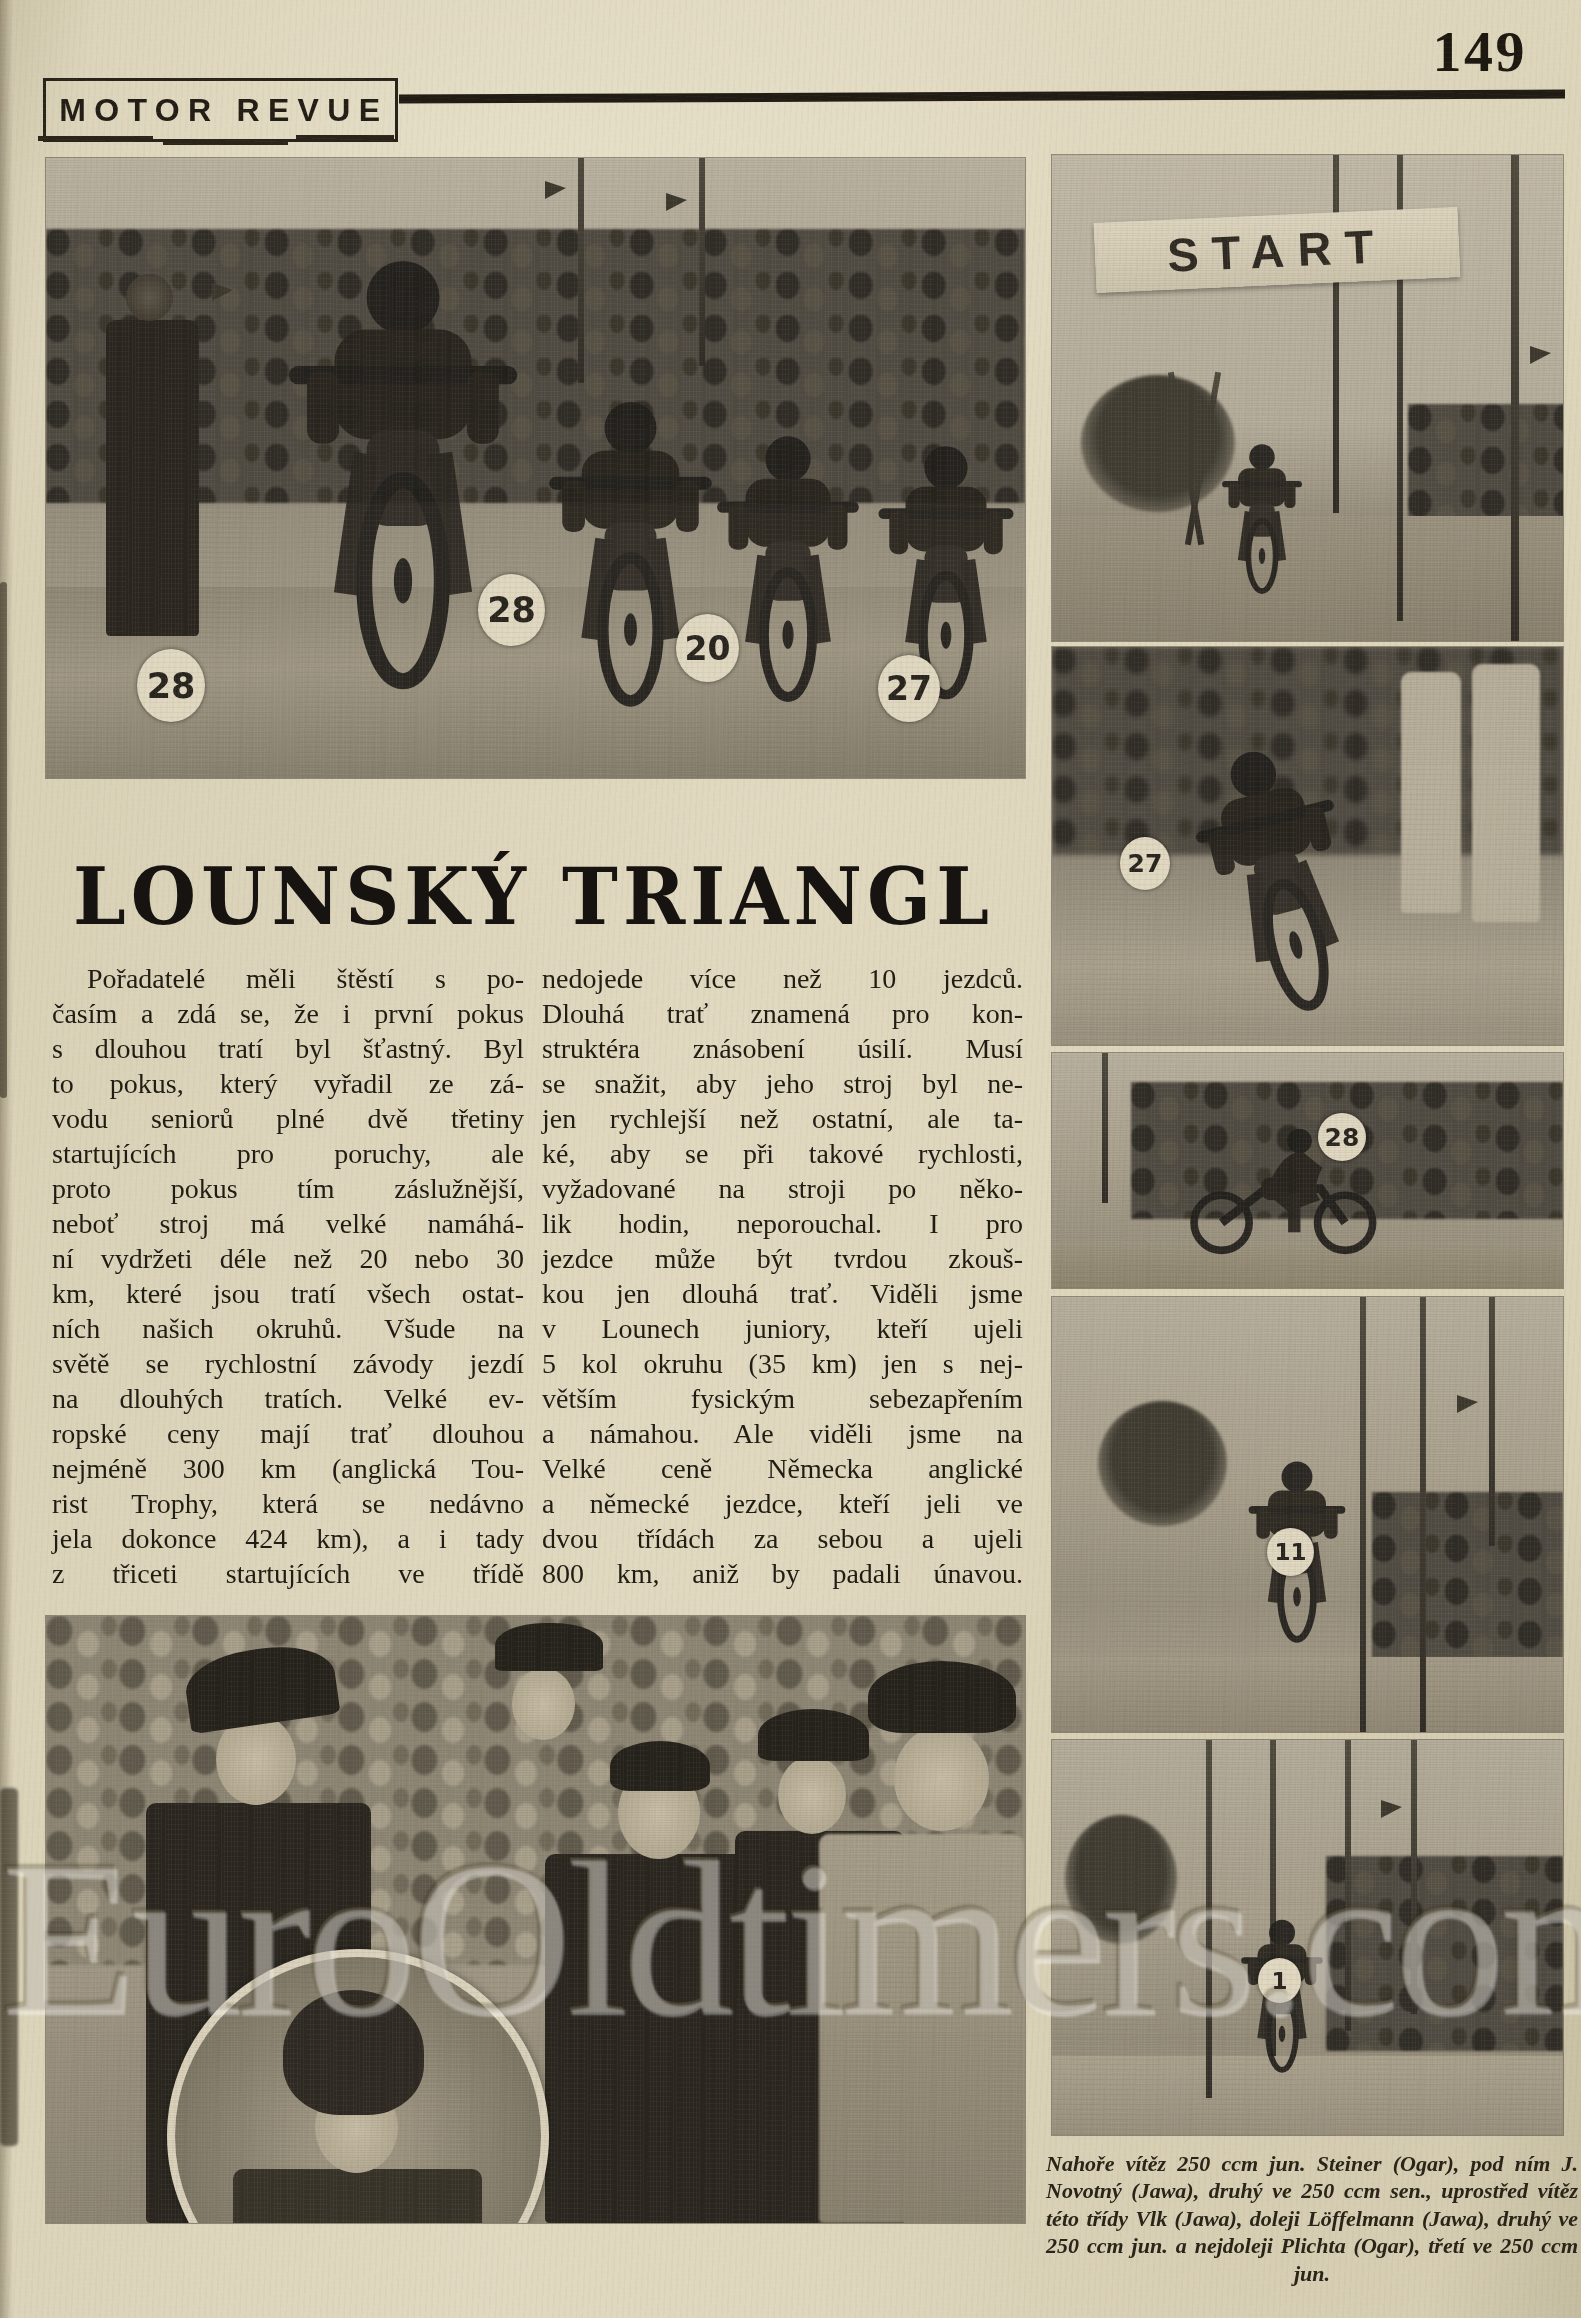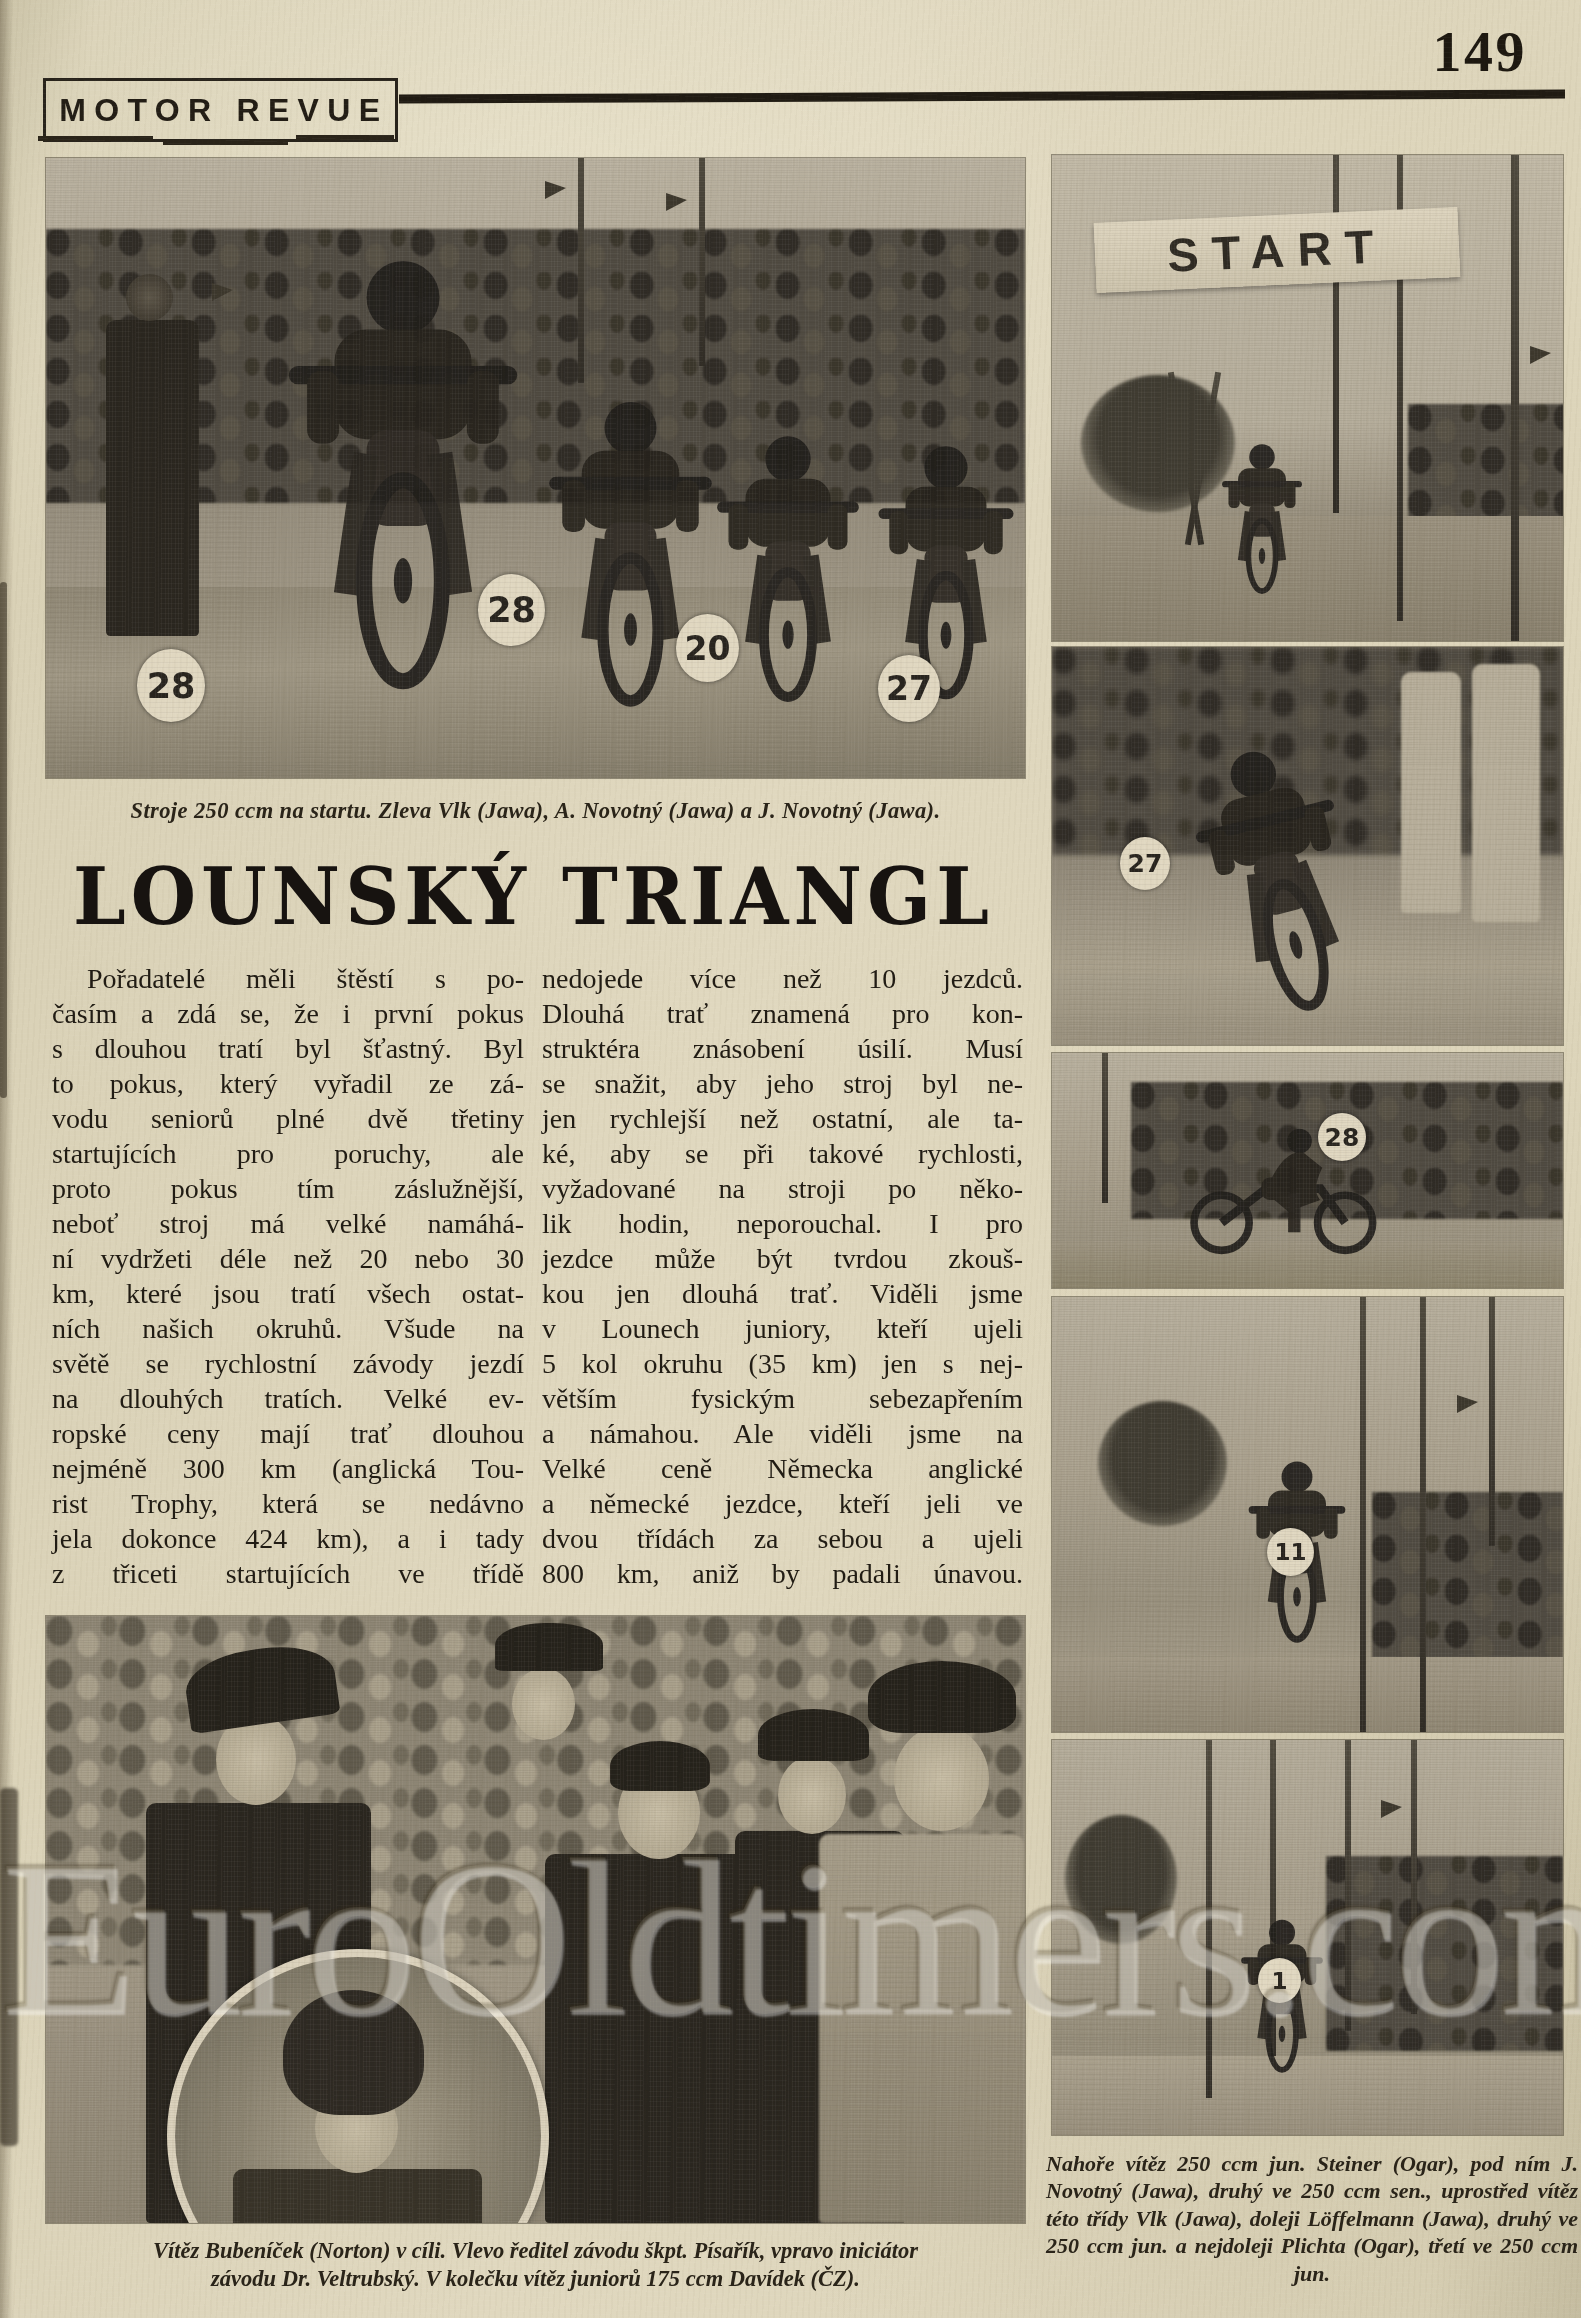--- a/index.html
+++ b/index.html
@@ -139,21 +139,20 @@
       </svg>
     <svg class="bike" style="left:819px;top:249px;width:162px;height:316px;" viewBox="0 0 195 380" width="162" height="316">
         <use href="#bikeF"></use>
       </svg>
     <div class="plate" style="left:91px;top:491px;width:68px;height:73px;font-size:35px;">28</div>
     <div class="plate" style="left:432px;top:416px;width:67px;height:72px;font-size:35px;">28</div>
     <div class="plate" style="left:630px;top:456px;width:63px;height:68px;font-size:33px;">20</div>
     <div class="plate" style="left:832px;top:497px;width:62px;height:67px;font-size:33px;">27</div>
   </div>
 
-  <div class="caption center" style="left:46px;top:798px;width:979px;font-size:22.5px;letter-spacing:0.4px;">Stroje 250 ccm na startu. Zleva Vlk (Jawa), A. Novotný (Jawa) a J. Novotný (Jawa).</div>
 
   <div class="headline" style="left:43px;top:850px;width:981px;">LOUNSKÝ TRIANGL</div>
 
   <div class="bodycol indent" style="left:52px;top:961px;width:472px;height:632px;">Pořadatelé měli štěstí s po-
 časím a zdá se, že i první pokus
 s dlouhou tratí byl šťastný. Byl
 to pokus, který vyřadil ze zá-
 vodu seniorů plné dvě třetiny
 startujících pro poruchy, ale
 proto pokus tím záslužnější,
@@ -203,22 +202,20 @@
     <div class="hat" style="left:822px;top:45px;width:148px;height:72px;border-radius:50% 50% 24% 24%;"></div>
     <div class="head" style="left:848px;top:110px;width:95px;height:105px;"></div>
     <div class="figure-blob light" style="left:773px;top:218px;width:205px;height:389px;background:linear-gradient(#a39b88,#857d6b);"></div>
     <div class="inset" style="left:121px;top:333px;width:366px;height:358px;">
       <div class="hat" style="left:108px;top:33px;width:141px;height:125px;border-radius:50% 50% 40% 40%;background:#2b2720;"></div>
       <div class="head" style="left:140px;top:125px;width:83px;height:91px;"></div>
       <div class="figure-blob" style="left:58px;top:212px;width:249px;height:150px;background:#353025;"></div>
     </div>
   </div>
 
-  <div class="caption center" style="left:46px;top:2237px;width:979px;font-size:22.5px;line-height:28px;white-space:pre-line;">Vítěz Bubeníček (Norton) v cíli. Vlevo ředitel závodu škpt. Písařík, vpravo iniciátor
-závodu Dr. Veltrubský. V kolečku vítěz juniorů 175 ccm Davídek (ČZ).</div>
 
   <div class="photo" style="left:1052px;top:155px;width:511px;height:486px;background:linear-gradient(#bdb7a7 0%,#b0aa9a 55%,#8e8776 78%,#9c9584 100%);">
     <div class="banner" style="left:43px;top:60px;width:364px;height:70px;transform:rotate(-2.5deg);font-size:47px;letter-spacing:13.3px;">
       <span>START</span>
     </div>
     <div class="pole" style="left:281px;top:0;height:358px;"></div>
     <div class="pole" style="left:345px;top:0;height:466px;"></div>
     <div class="pole" style="left:459px;top:0;height:486px;width:7.5px;"></div>
     <div class="pole" style="left:148px;top:216px;height:175px;transform:rotate(10deg);"></div>
     <div class="pole" style="left:131px;top:216px;height:175px;transform:rotate(-10deg);"></div>

